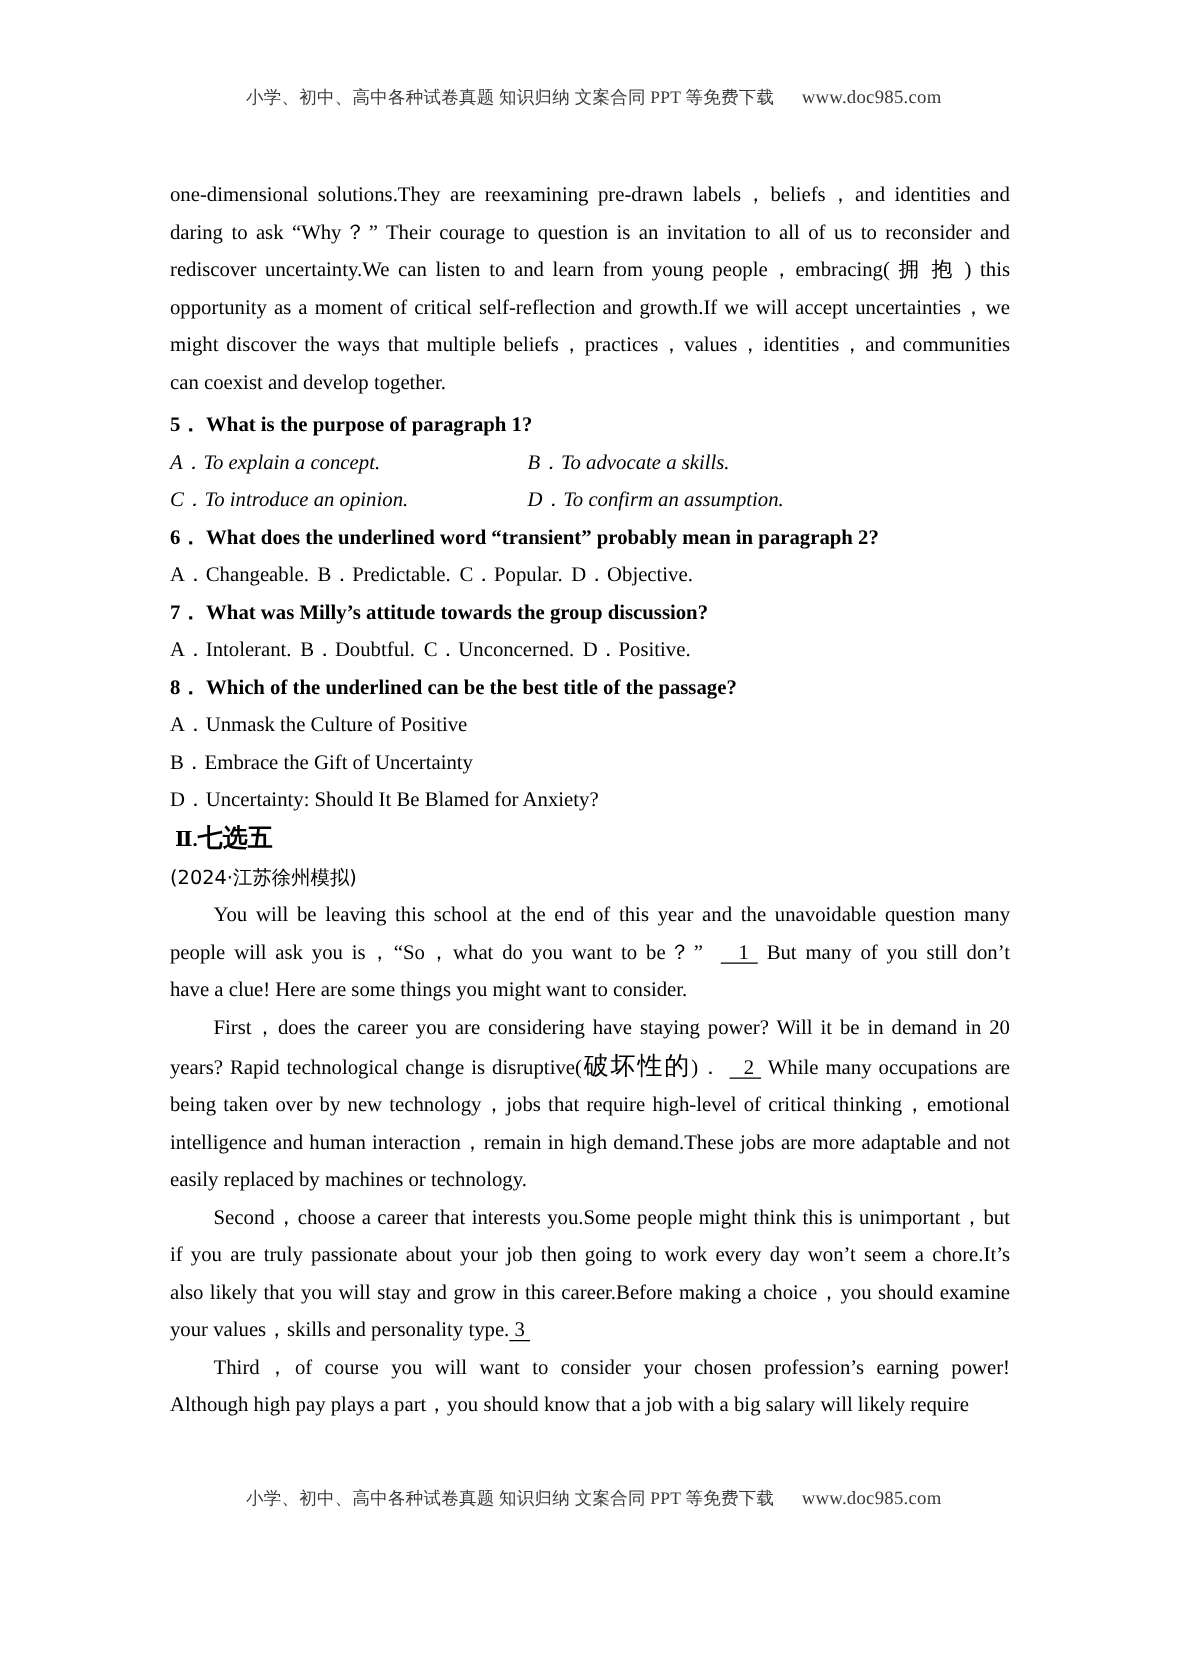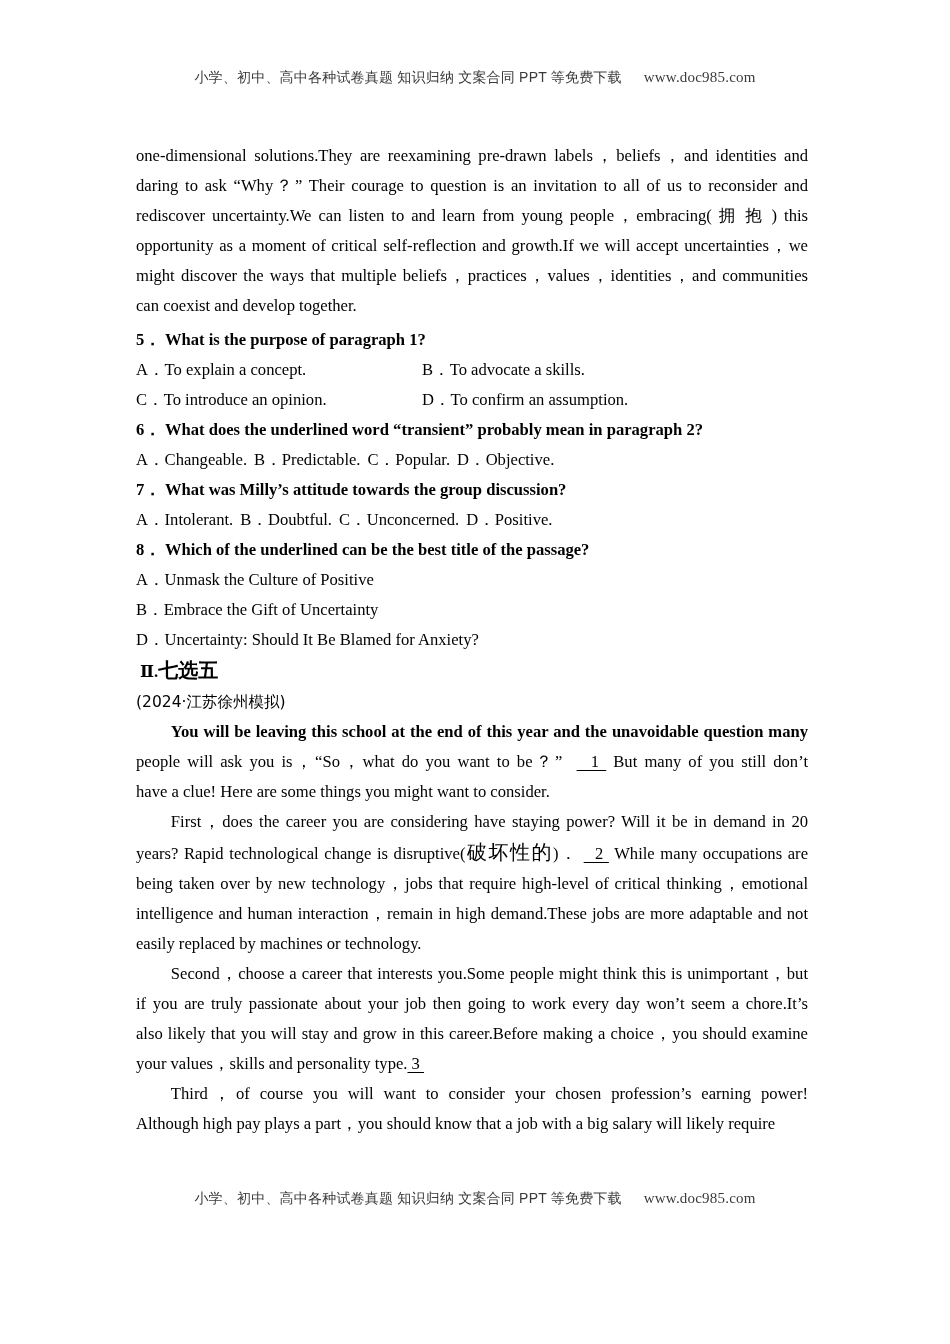--- a/index.html
+++ b/index.html
@@ -28,21 +28,21 @@
   .running {
     position: absolute;
     left: 0;
     width: 950px;
     text-align: center;
     font-size: 14.5px;
     color: #3a3a3a;
     letter-spacing: 0.2px;
     white-space: nowrap;
   }
-  .running .cn { font-family: Liberation Sans, sans-serif; font-size: 14px; }
+  .running .cn { font-family: Liberation Serif, serif; font-size: 14px; }
   .running .gap { display: inline-block; width: 22px; }
   .running .url { font-family: "Liberation Serif", serif; font-size: 15px; }
 
   .header-band { top: 69px; }
   .footer-band { top: 1190px; }
 
   
   .content {
     position: absolute;
     left: 136px;
@@ -70,20 +70,21 @@
     line-height: 30px;
     font-weight: bold;
   }
   .q-stem .num { margin-right: 4px; }
 
   .opt-row {
     display: flex;
     margin: 0;
     font-size: 16.6px;
     line-height: 30px;
+    font-style: italic;
   }
   .opt-col-a { width: 286px; flex: 0 0 286px; }
   .opt-col-b { flex: 1 1 auto; }
 
   .opt-inline {
     margin: 0;
     font-size: 16.6px;
     line-height: 30px;
   }
   .opt-inline .ospace { display: inline-block; width: 7px; }
@@ -175,21 +176,21 @@
       <p class="opt-single"><span class="opt-label">A．</span><span>Unmask the Culture of Positive</span></p>
       <p class="opt-single"><span class="opt-label">B．</span><span>Embrace the Gift of Uncertainty</span></p>
       <p class="opt-single"><span class="opt-label">D．</span><span>Uncertainty: Should It Be Blamed for Anxiety?</span></p>
     </div>
 
     <p class="sec-head"><span>Ⅱ.</span><span class="cjk">七选五</span></p>
 
     <p class="source"><span class="cjk">(2024·江苏徐州模拟)</span></p>
 
     <div>
-      <span class="j-line" style="text-indent:2.1em;font-weight:bold;">You will be leaving this school at the end of this year and the unavoidable question many</span>
+      <span class="j-line" style="text-indent:2.1em;">You will be leaving this school at the end of this year and the unavoidable question many</span>
       <span class="j-line">people will ask you is，“So，what do you want to be？”&nbsp; <span class="blank">&nbsp;&nbsp;1&nbsp;</span> But many of you still don’t</span>
       <span class="j-line last">have a clue! Here are some things you might want to consider.</span>
     </div>
 
     <div>
       <span class="j-line" style="text-indent:2.1em;">First，does the career you are considering have staying power? Will it be in demand in 20</span>
       <span class="j-line">years? Rapid technological change is disruptive(<span class="cjk">破坏性的</span>)．&nbsp;<span class="blank">&nbsp;&nbsp;2&nbsp;</span> While many occupations are</span>
       <span class="j-line">being taken over by new technology，jobs that require high-level of critical thinking，emotional</span>
       <span class="j-line">intelligence and human interaction，remain in high demand.These jobs are more adaptable and not</span>
       <span class="j-line last">easily replaced by machines or technology.</span>

